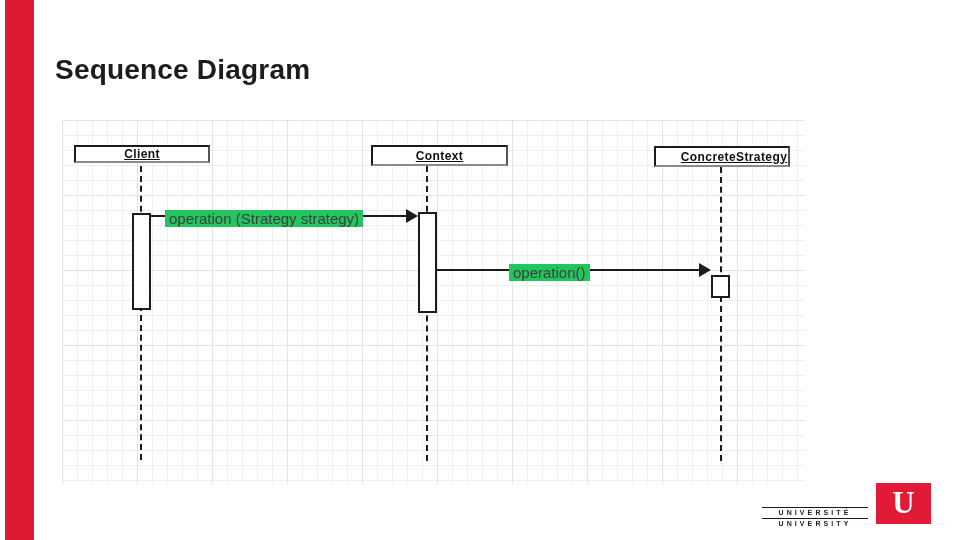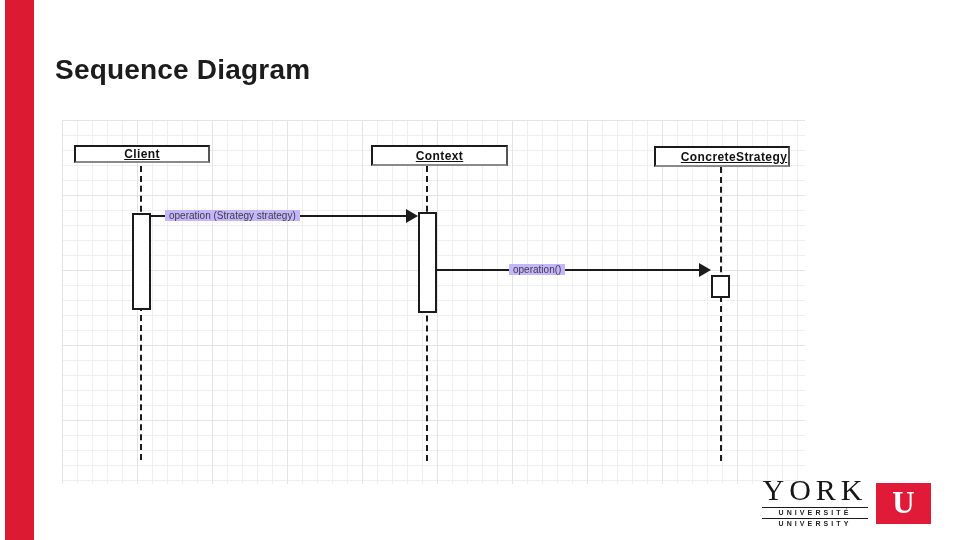--- a/index.html
+++ b/index.html
@@ -49,22 +49,22 @@
 
   
   .message{height:14px;z-index:3;}
   .message .line{position:absolute;top:6px;left:0;height:2px;background:#1b1b1b;}
   .message .head{
     position:absolute;right:0;top:0;width:0;height:0;
     border-top:7px solid transparent;border-bottom:7px solid transparent;
     border-left:12px solid #1b1b1b;
   }
   .message .mlabel{
-    position:absolute;top:1px;background:#c4b5fd;padding:0 4px;
-    font-size:10px;color:#3e3e3e;white-space:nowrap;
+    position:absolute;top:1px;background:#22c55e;padding:0 4px;
+    font-size:15px;color:#3e3e3e;white-space:nowrap;
   }
 
   
   .logo{left:760px;top:477px;width:178px;height:56px;z-index:4;}
   .logo .wordmark{
     position:absolute;left:0;top:-4px;width:110px;text-align:center;
     font-family:"Liberation Serif",serif;font-size:30px;font-weight:400;
     color:#151515;letter-spacing:5px;
   }
   .logo .subline{
@@ -116,19 +116,18 @@
   <span class="mlabel" style="left:14px;">operation (Strategy strategy)</span>
 </div>
 
 <div class="abs message" style="left:437px;top:263px;width:274px;">
   <div class="line" style="width:264px;"></div>
   <div class="head"></div>
   <span class="mlabel" style="left:72px;">operation()</span>
 </div>
 
 <div class="abs logo">
-  <div class="wordmark">YORK</div>
   <div class="subline fr">UNIVERSITÉ</div>
   <div class="subline en">UNIVERSITY</div>
   <div class="emblem">
     <span class="u">U</span>
   </div>
 </div>
 
 </body></html>

